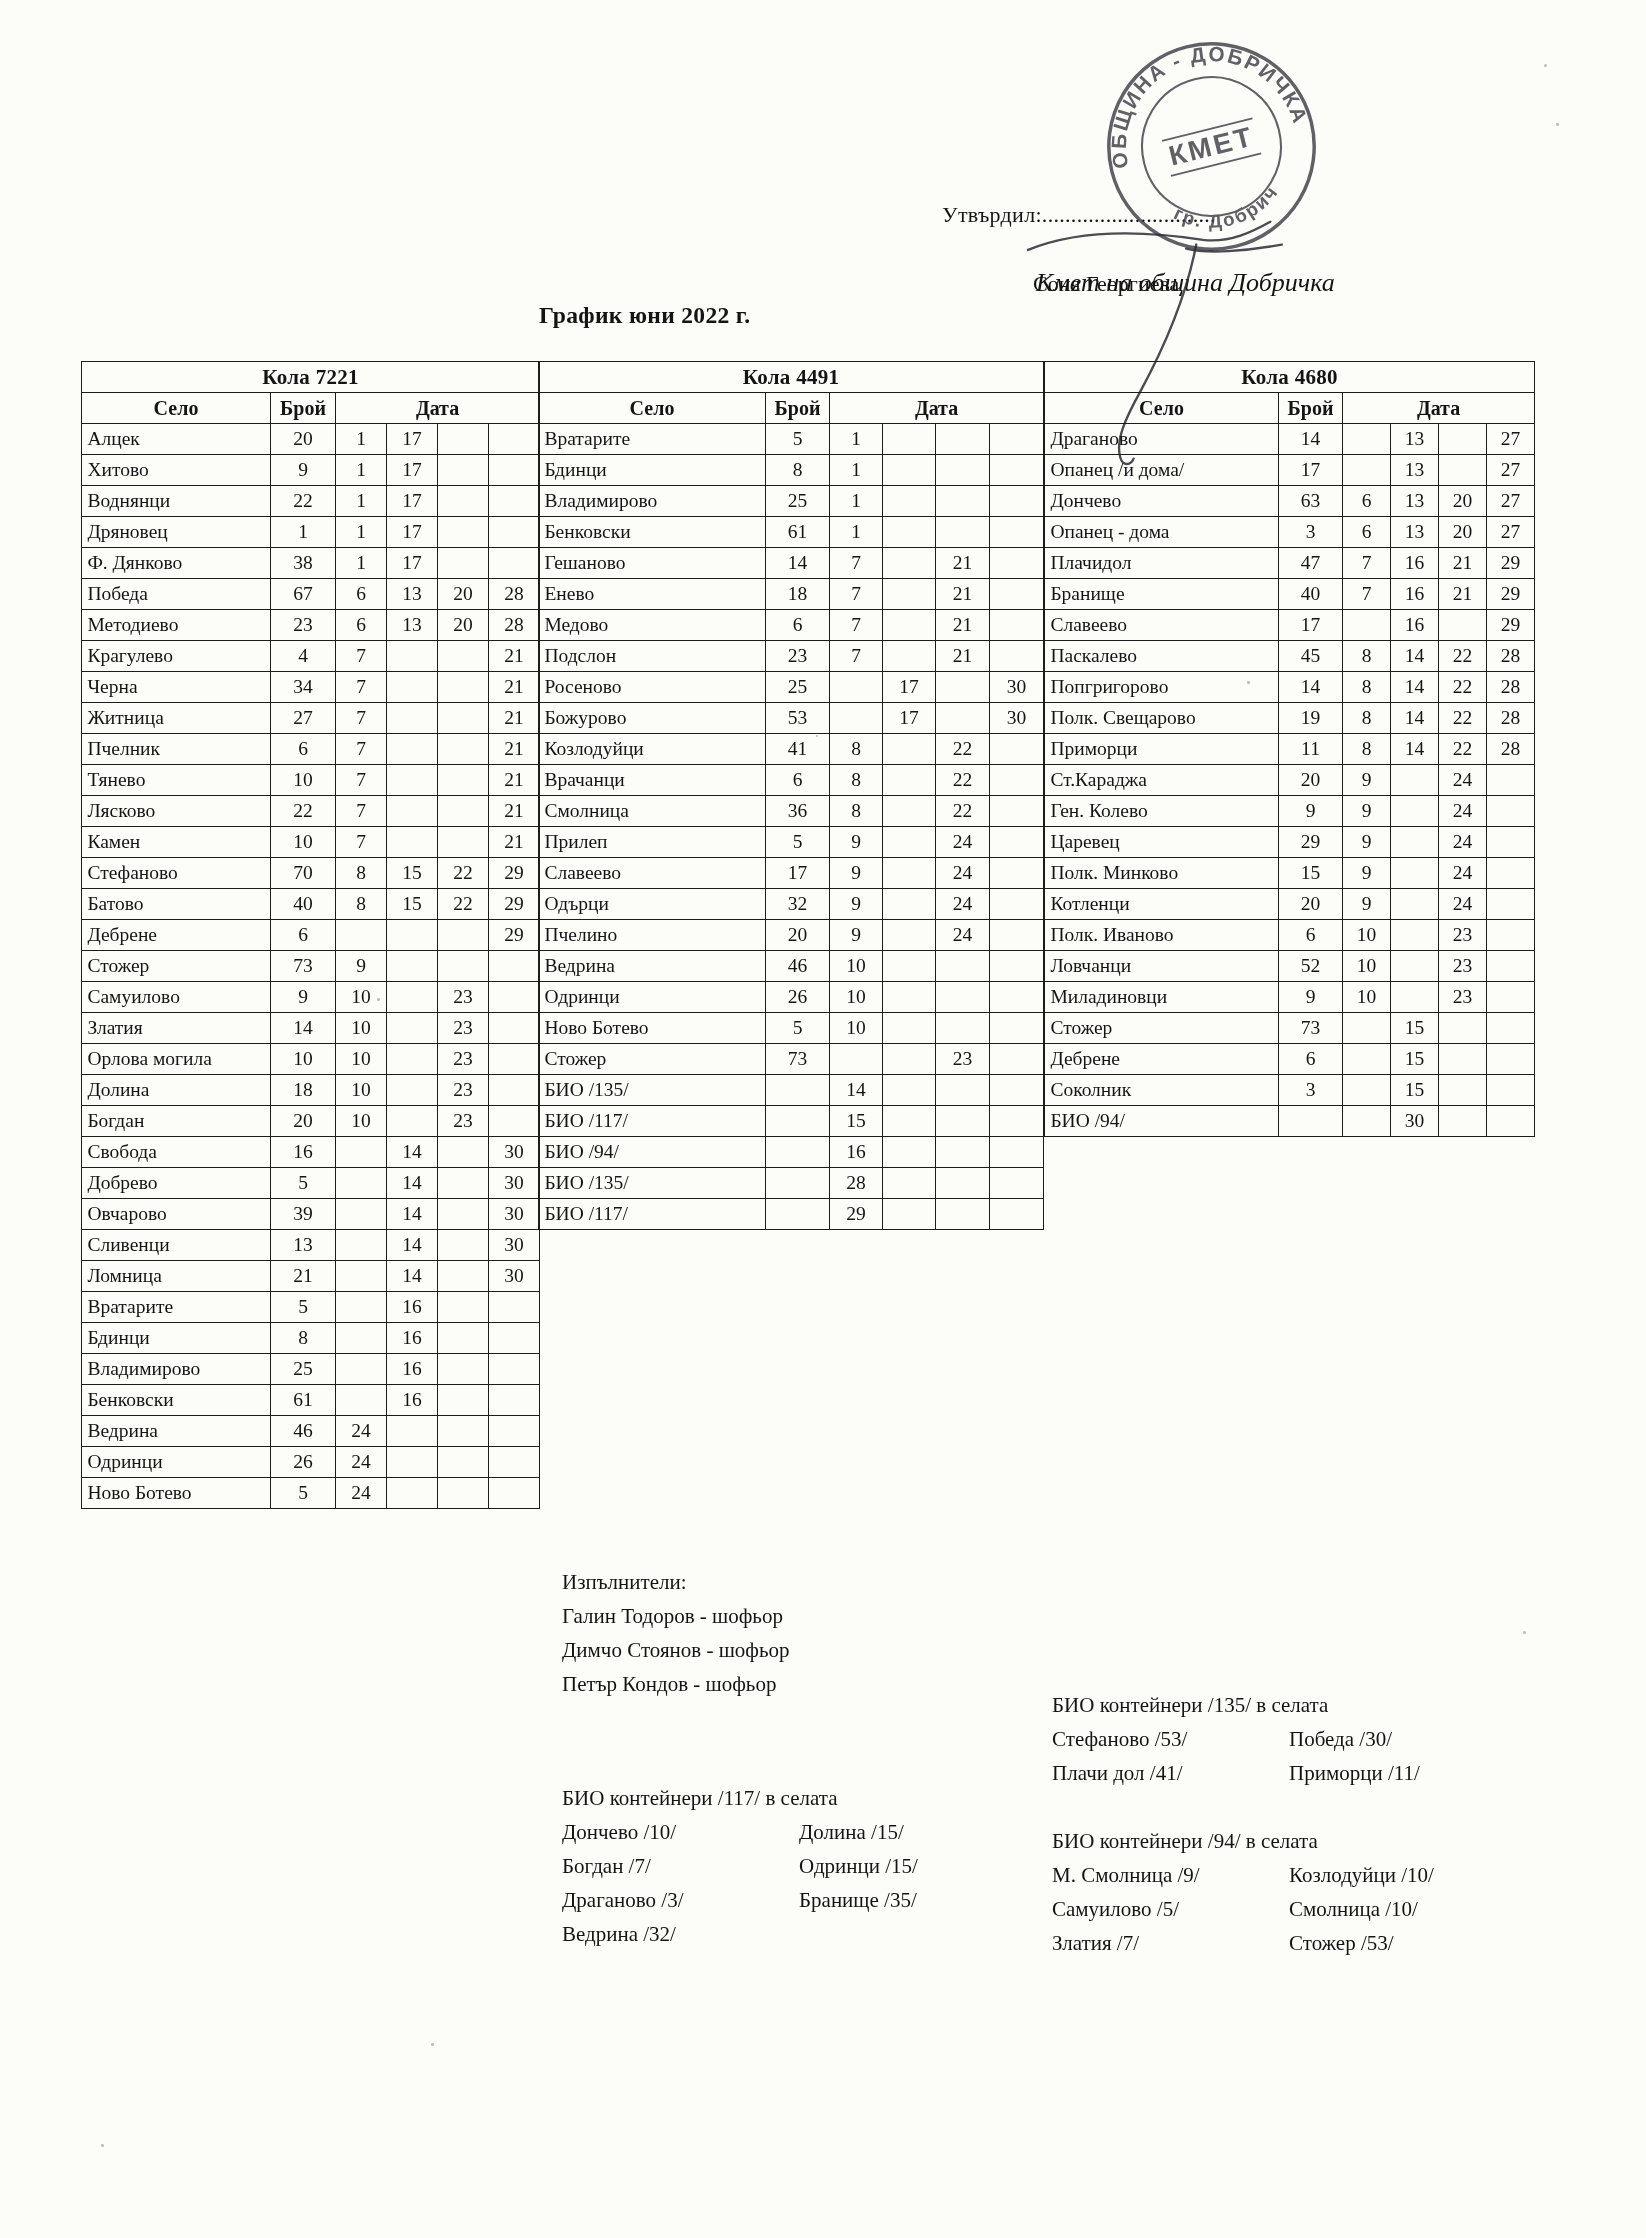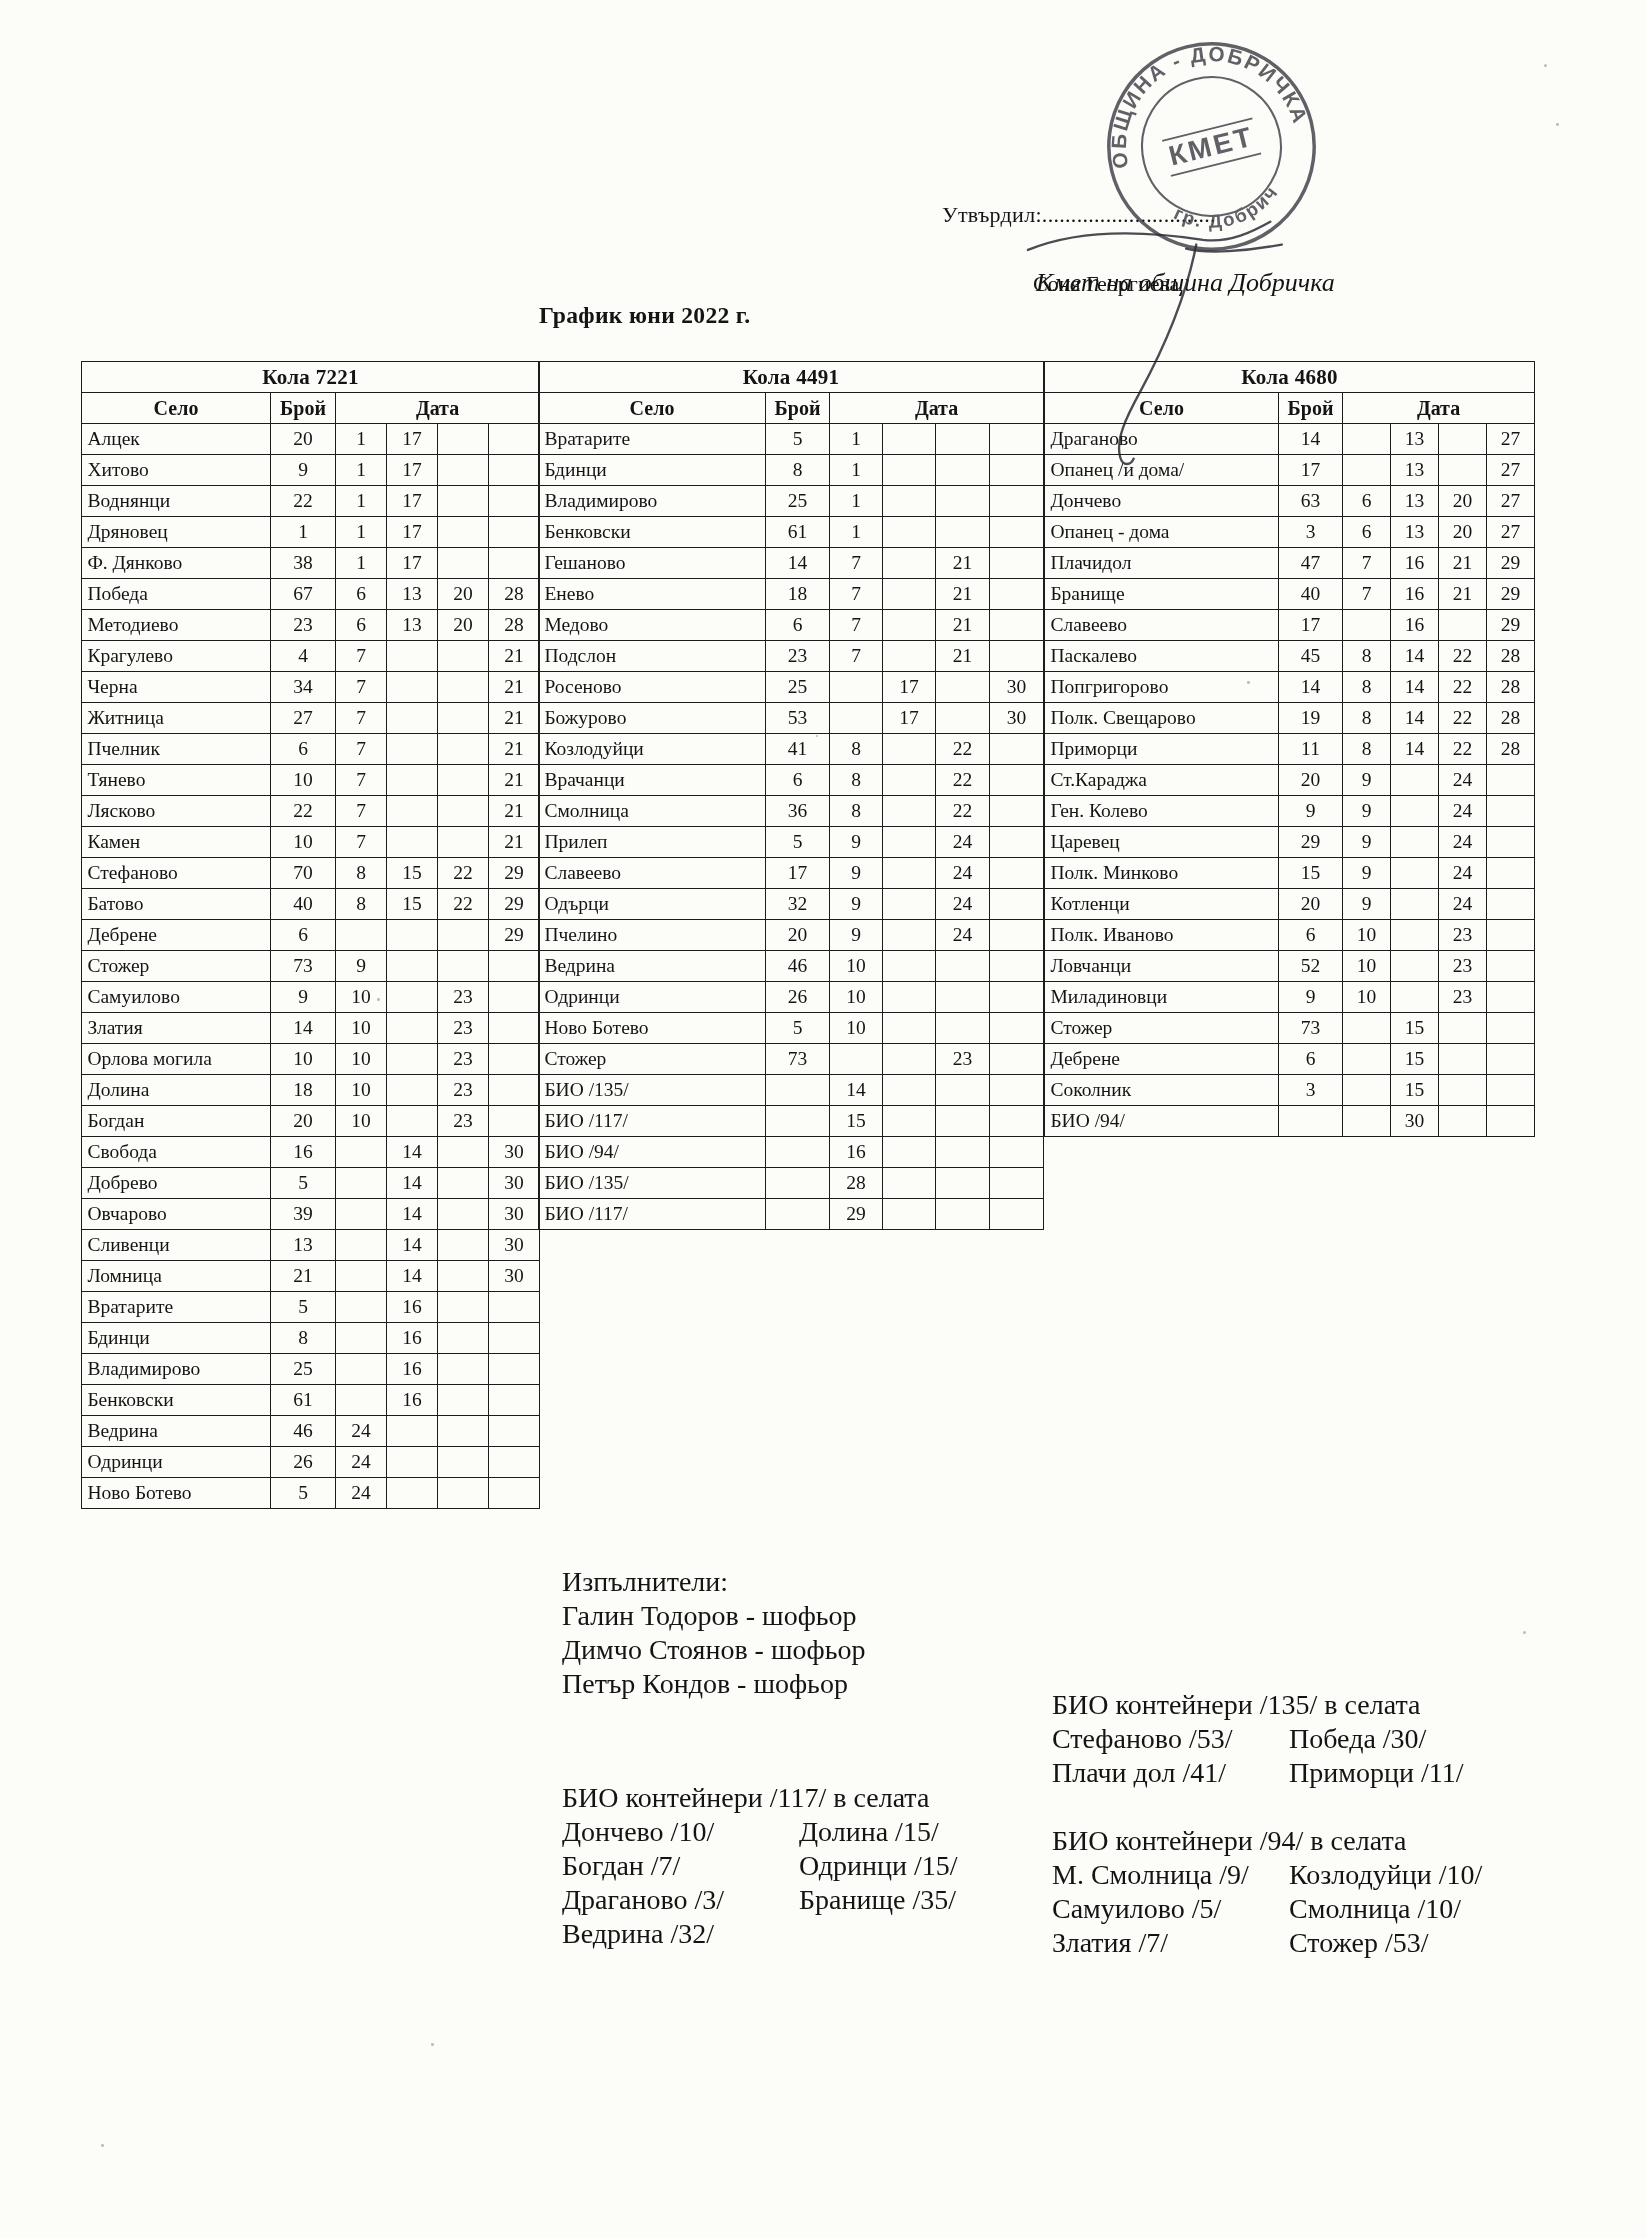--- a/index.html
+++ b/index.html
@@ -48,21 +48,21 @@
     white-space:nowrap;
     overflow:hidden;
     vertical-align:middle;
   }
   .sched th.tbl-title { font-size:21px; font-weight:bold; text-align:center; letter-spacing:0.3px; }
   .sched thead th { font-weight:bold; text-align:center; font-size:20px; }
   .sched td.village { text-align:left; padding-left:5.4px; }
   .sched td.num { text-align:center; padding:0 1.3px; }
 
   
-  .fblock { position:absolute; font-size:28px; }
+  .fblock { position:absolute; font-size:21px; }
   .fline { line-height:34px; white-space:nowrap; }
   .prow { display:flex; line-height:34px; }
   .pcell { width:237px; white-space:nowrap; }
   .pcell:last-child { width:auto; }
 
   
   .speck { position:absolute; background:#8a8a84; border-radius:50%; opacity:.55; }
 </style>
 </head>
 <body>

